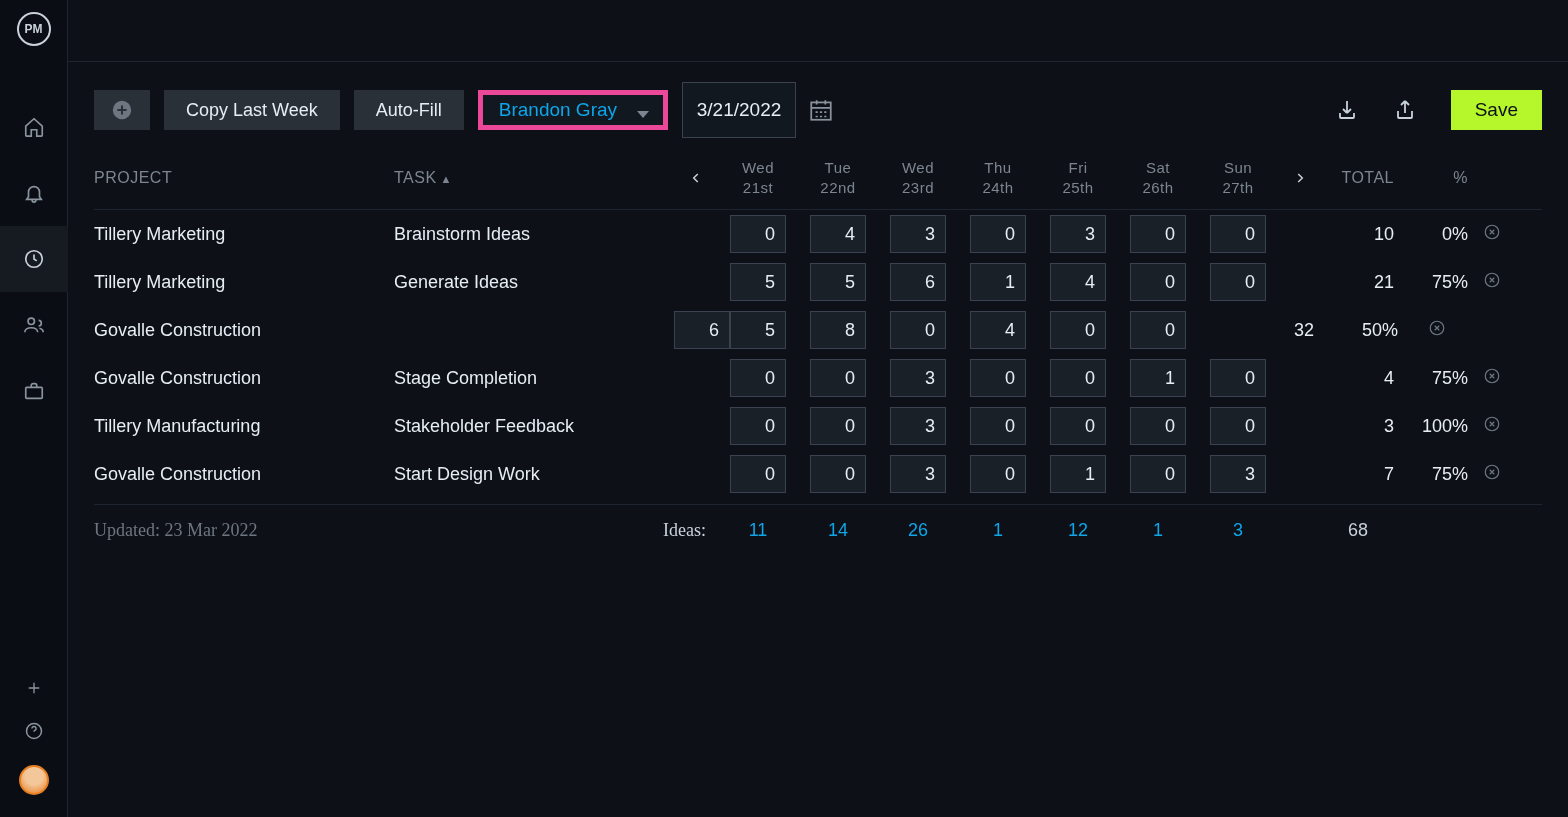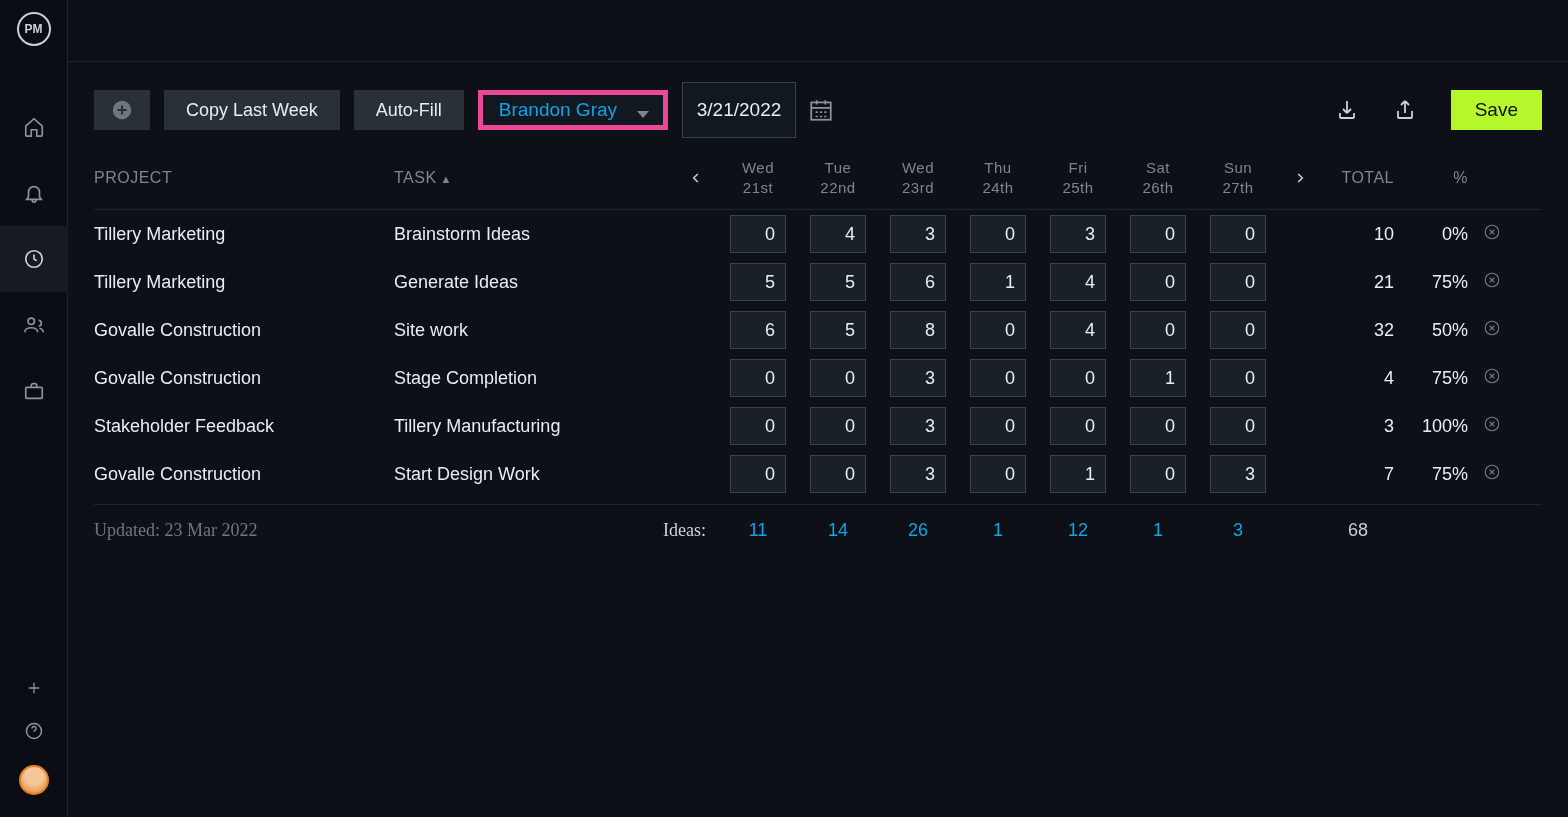--- a/index.html
+++ b/index.html
@@ -330,21 +330,20 @@
     <div class="pct-cell">75%</div>
     <div class="del-cell"><span class="del-icon">
               <svg viewBox="0 0 24 24" fill="none" stroke="currentColor" stroke-width="1.6">
                 <circle cx="12" cy="12" r="9"></circle>
                 <path d="M9 9l6 6M15 9l-6 6"></path>
               </svg>
             </span></div>
   </div>
         <div class="row">
     <div>Govalle Construction</div>
-    <div>Site work</div>
     <div></div>
     <div>
             <div class="cell-input">6</div>
           </div>
           <div>
             <div class="cell-input">5</div>
           </div>
           <div>
             <div class="cell-input">8</div>
           </div>
@@ -399,22 +398,22 @@
     <div class="total-cell">4</div>
     <div class="pct-cell">75%</div>
     <div class="del-cell"><span class="del-icon">
               <svg viewBox="0 0 24 24" fill="none" stroke="currentColor" stroke-width="1.6">
                 <circle cx="12" cy="12" r="9"></circle>
                 <path d="M9 9l6 6M15 9l-6 6"></path>
               </svg>
             </span></div>
   </div>
         <div class="row">
+    <div>Tillery Manufacturing</div>
     <div>Stakeholder Feedback</div>
-    <div>Tillery Manufacturing</div>
     <div></div>
     <div>
             <div class="cell-input">0</div>
           </div>
           <div>
             <div class="cell-input">0</div>
           </div>
           <div>
             <div class="cell-input">3</div>
           </div>

